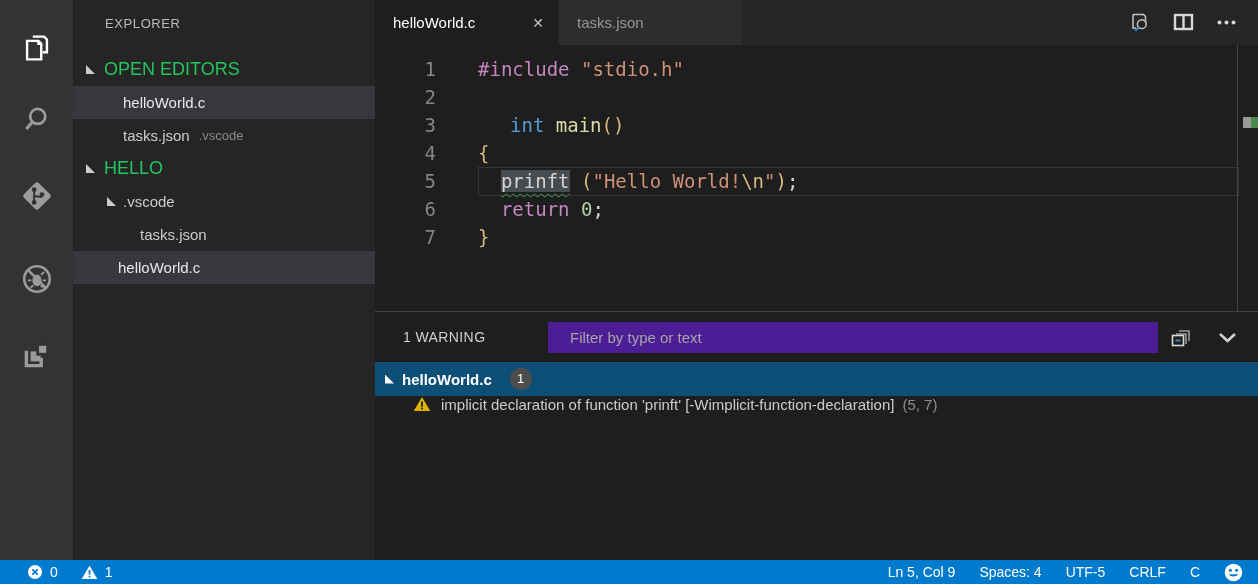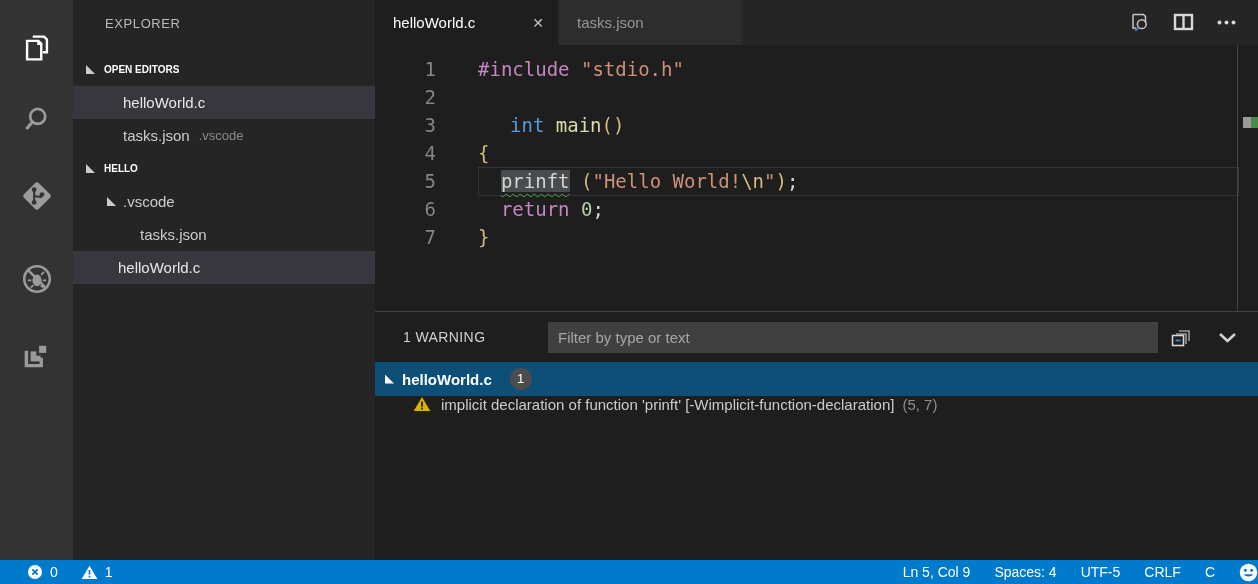--- a/index.html
+++ b/index.html
@@ -11,21 +11,21 @@
   .activity-bar { position:absolute; left:0; top:0; width:73px; height:560px; background:#333333; }
   .ab-item { position:absolute; left:0; width:73px; height:64px; display:flex; align-items:center; justify-content:center; cursor:pointer; }
   .ab-item svg { width:34px; height:34px; }
 
   
   .sidebar { position:absolute; left:73px; top:0; width:302px; height:560px; background:#252526; color:#cccccc; }
   .sb-title { position:absolute; left:32px; top:16px; font-size:13px; color:#bbbbbb; letter-spacing:0.6px; }
   .sb-rows { position:absolute; left:0; top:53px; width:302px; }
   .sb-row { height:33px; display:flex; align-items:center; font-size:15px; color:#cccccc; cursor:pointer; position:relative; }
   .sb-row.selected { background:#37373d; color:#e8e8e8; }
-  .sb-row.header { font-weight:bold; color:#ffffff; font-size:10px; }
+  .sb-row.header { font-weight:normal; color:#22c55e; font-size:18px; }
   .tw { width:9px; height:9px; clip-path:polygon(0 0,100% 100%,0 100%); background:#cccccc; flex:0 0 auto; }
   .desc { color:#8a8a8a; font-size:13px; margin-left:9px; }
 
   
   .main { position:absolute; left:375px; top:0; width:883px; height:560px; background:#1e1e1e; }
 
   .tab-bar { position:absolute; left:0; top:0; width:883px; height:45px; background:#252526; display:flex; }
   .tab { height:45px; width:183px; display:flex; align-items:center; padding:0 14px 0 18px; font-size:15px; cursor:pointer; }
   .tab.active { background:#1e1e1e; color:#ffffff; }
   .tab.inactive { background:#2d2d2d; color:#969696; margin-left:1px; }
@@ -48,41 +48,41 @@
               text-decoration-thickness:1px; text-underline-offset:5px; }
   .ruler-line { position:absolute; left:862px; top:0; width:1px; height:266px; background:#454545; }
   .ruler-mark { position:absolute; top:72px; height:11px; }
   .ruler-mark.gray { left:868px; width:8px; background:#9a9a9a; }
   .ruler-mark.green { left:876px; width:7px; background:#4c8a4c; }
 
   
   .panel { position:absolute; left:0; top:311px; width:883px; height:249px; background:#1e1e1e; border-top:1px solid #414144; }
   .panel-header { position:relative; height:50px; display:flex; align-items:center; }
   .panel-summary { margin-left:28px; font-size:14px; color:#d0d0d0; letter-spacing:0.4px; }
-  .filter-input { position:absolute; left:173px; top:10px; width:610px; height:31px; background:#404040; border:none;
-                  color:#cccccc; font-size:15px; padding:0 10px; outline:none; font-family:"Liberation Sans",sans-serif; }
+  .filter-input { position:absolute; left:173px; top:10px; width:610px; height:31px; background:#4c1d95; border:none;
+                  color:#cccccc; font-size:15px; padding:0 22px; outline:none; font-family:"Liberation Sans",sans-serif; }
   .filter-input::placeholder { color:#a6a6a6; }
   .panel-icons { margin-left:auto; display:flex; align-items:center; gap:22px; padding-right:18px; }
   .panel-icons .pi { cursor:pointer; display:flex; }
   .problem-group { height:34px; background:#0e4f78; display:flex; align-items:center; cursor:pointer; }
   .problem-group .tw { background:#ffffff; margin-left:10px; }
   .pg-label { color:#ffffff; font-size:15px; font-weight:bold; margin-left:8px; }
   .badge { margin-left:18px; background:#4d4d4d; color:#ffffff; border-radius:11px; min-width:22px; height:22px;
            line-height:22px; text-align:center; font-size:13px; }
   .problem-row { height:34px; display:flex; cursor:pointer; }
   .problem-row svg { margin-left:38px; flex:0 0 auto; }
   .pr-msg { color:#cccccc; font-size:15px; margin-left:10px; }
   .pr-loc { color:#8f8f8f; font-size:15px; margin-left:8px; }
 
   
   .status-bar { position:absolute; left:0; top:560px; width:1258px; height:24px; background:#007acc; color:#ffffff;
                 display:flex; align-items:center; font-size:14px; }
   .sb-left { display:flex; align-items:center; padding-left:27px; gap:7px; }
   .sb-left .sp { width:9px; }
-  .sb-right { margin-left:auto; display:flex; align-items:center; gap:24px; }
+  .sb-right { margin-left:auto; display:flex; align-items:center; gap:24px; padding-right:15px; }
   .sb-item { cursor:pointer; display:flex; align-items:center; }
 </style>
 </head>
 <body>
 
 <div class="app">
 
   <div class="activity-bar">
     <div class="ab-item" style="top:18px">
       <span><svg viewBox="0 0 24 24" fill="none">

